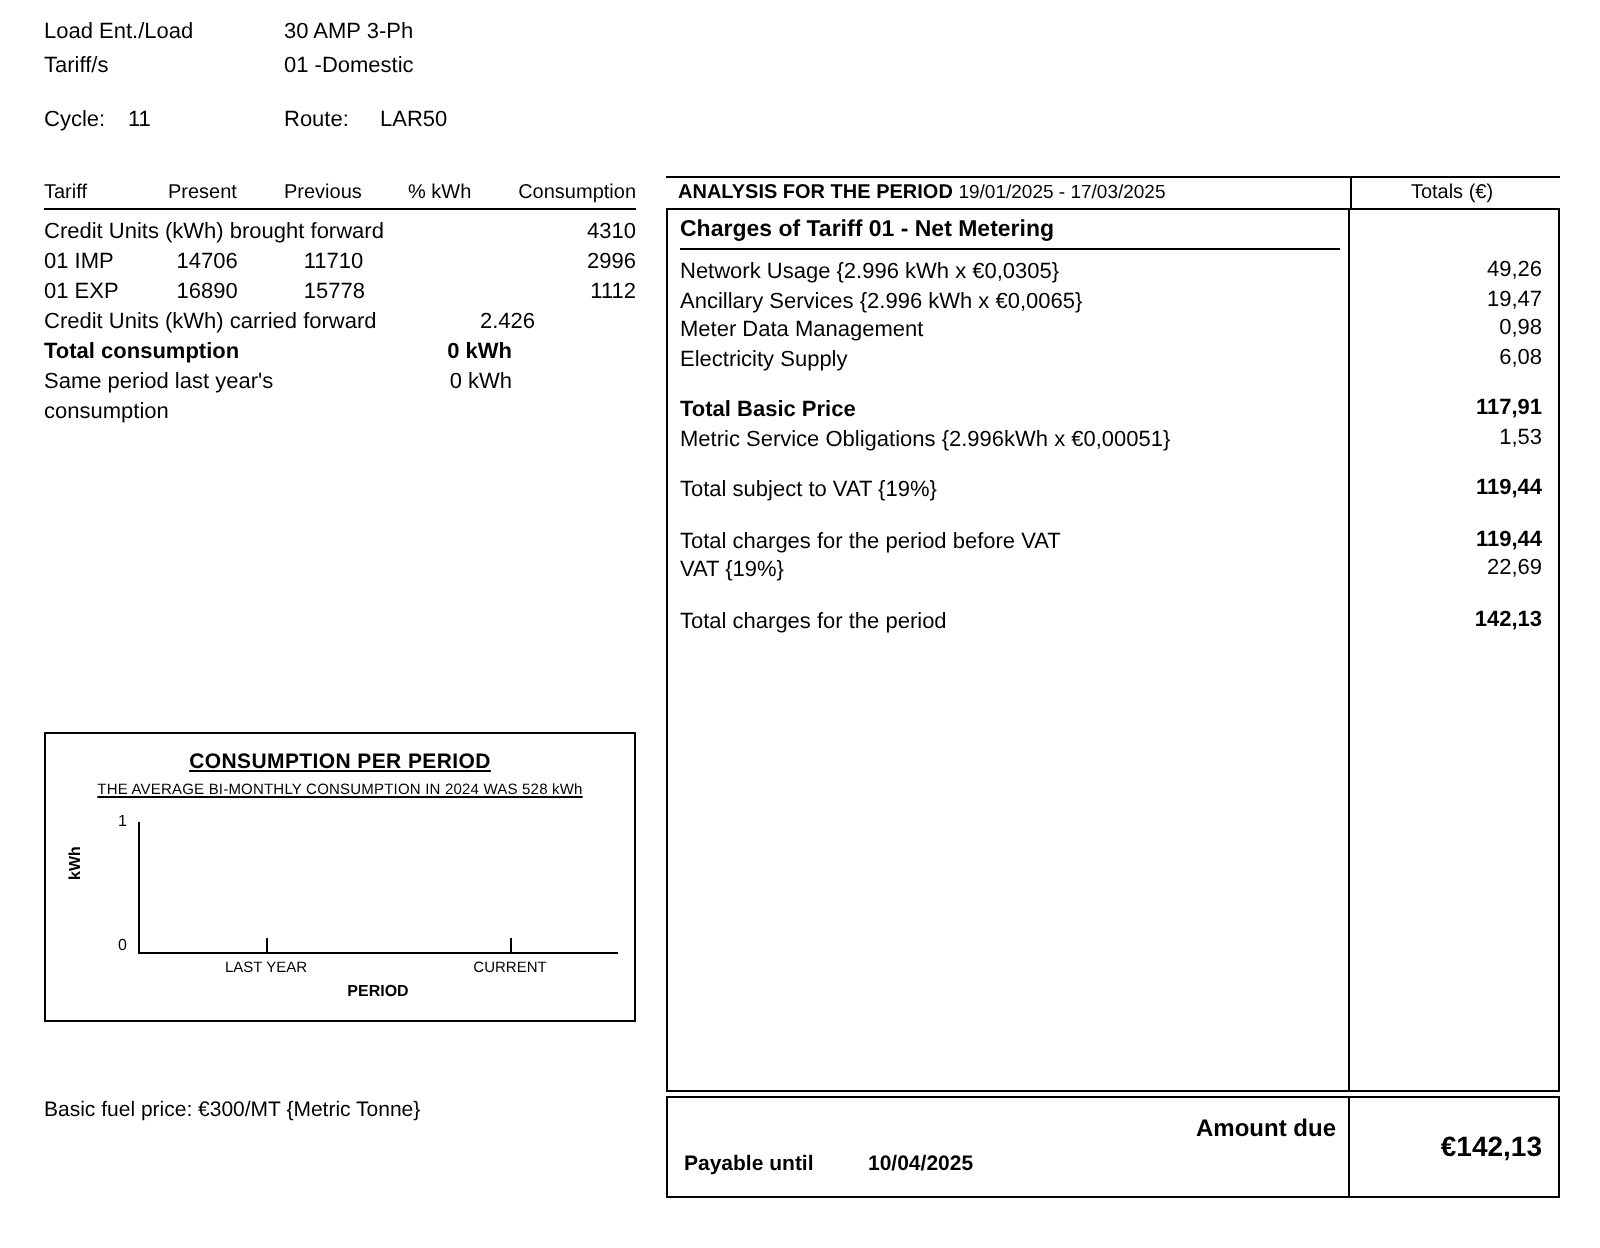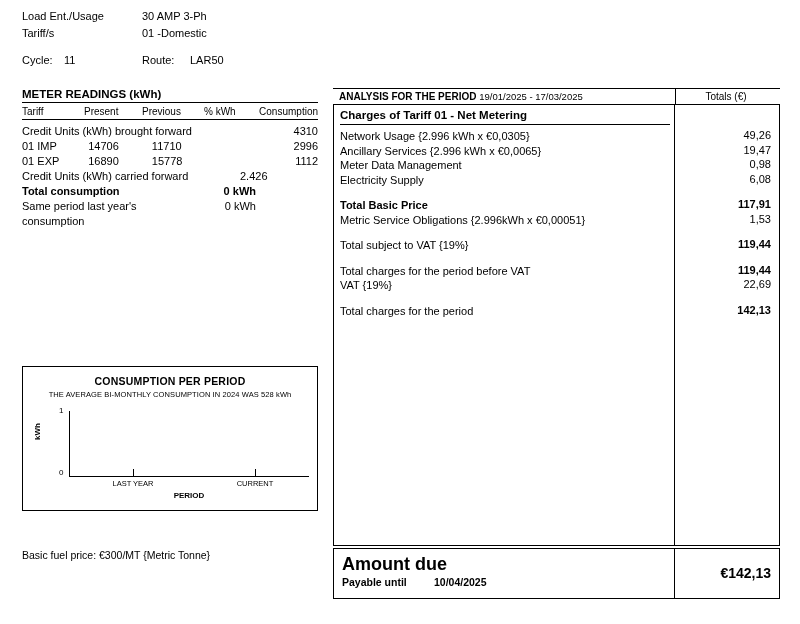--- a/index.html
+++ b/index.html
@@ -137,32 +137,33 @@
     width: 92px;
     border-right: 1.2px solid #000;
     padding: 6px 8px 8px 4px;
     text-align: right;
     display: flex;
     align-items: center;
     justify-content: flex-end;
     font-size: 14px;
     font-weight: bold;
   }
-  #ad-title { font-size: 18px; font-weight: bold; line-height: 19px; }
+  #ad-title { font-size: 12px; font-weight: bold; line-height: 19px; text-align: right; }
   #ad-sub { font-size: 10.5px; font-weight: bold; line-height: 16px; display: flex; }
   #ad-sub .s-lbl { width: 92px; }
 
   
   #chart-box {
     left: 22px;
     top: 366px;
     width: 296px;
     height: 145px;
     border: 1.2px solid #000;
     box-sizing: border-box;
+    text-decoration: underline;
   }
   #chart-title {
     text-align: center;
     font-weight: bold;
     font-size: 10.5px;
     margin-top: 8px;
     letter-spacing: 0.2px;
   }
   #chart-sub {
     text-align: center;
@@ -239,38 +240,37 @@
     left: 22px;
     top: 549px;
     font-size: 10.5px;
   }
 </style>
 </head>
 <body>
 
 <div class="abs" id="top-info">
   <div class="row">
-    <div class="lbl">Load Ent./Usage</div>
+    <div class="lbl">Load Ent./Load</div>
     <div class="val">30 AMP 3-Ph</div>
   </div>
   <div class="row">
     <div class="lbl">Tariff/s</div>
     <div class="val">01 -Domestic</div>
   </div>
 </div>
 
 <div class="abs" id="cycle-row">
   <div class="c-lbl">Cycle:</div>
   <div class="c-val">11</div>
   <div class="r-lbl">Route:</div>
   <div class="r-val">LAR50</div>
 </div>
 
 <div class="abs" id="meter-block">
-  <div id="meter-title">METER READINGS (kWh)</div>
   <div id="meter-head">
     <div class="h0">Tariff</div>
     <div class="h1">Present</div>
     <div class="h2">Previous</div>
     <div class="h3">% kWh</div>
     <div class="h4">Consumption</div>
   </div>
 
   <div style="height:4px"></div>
 

